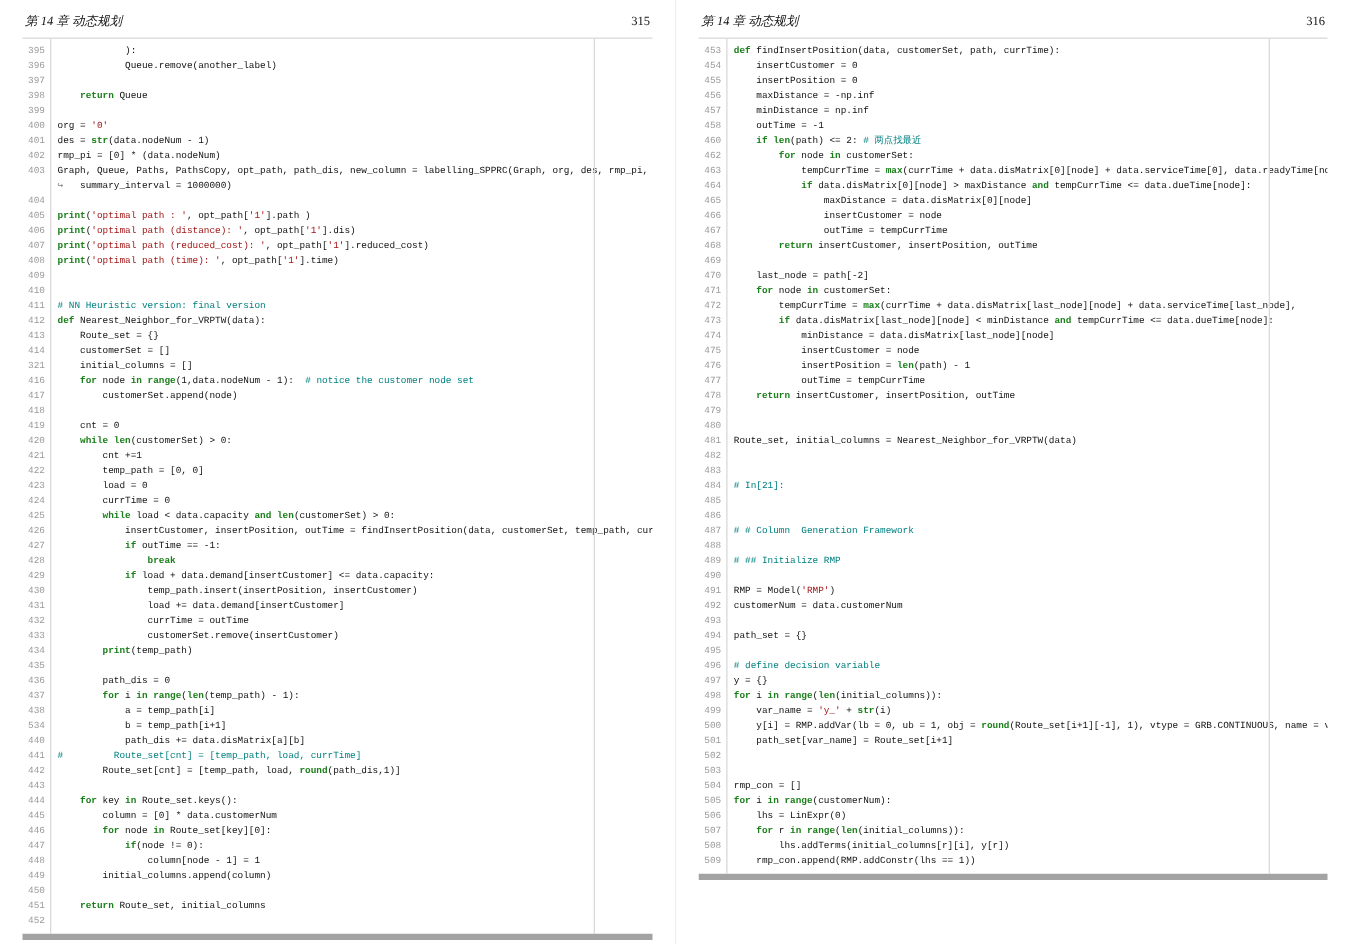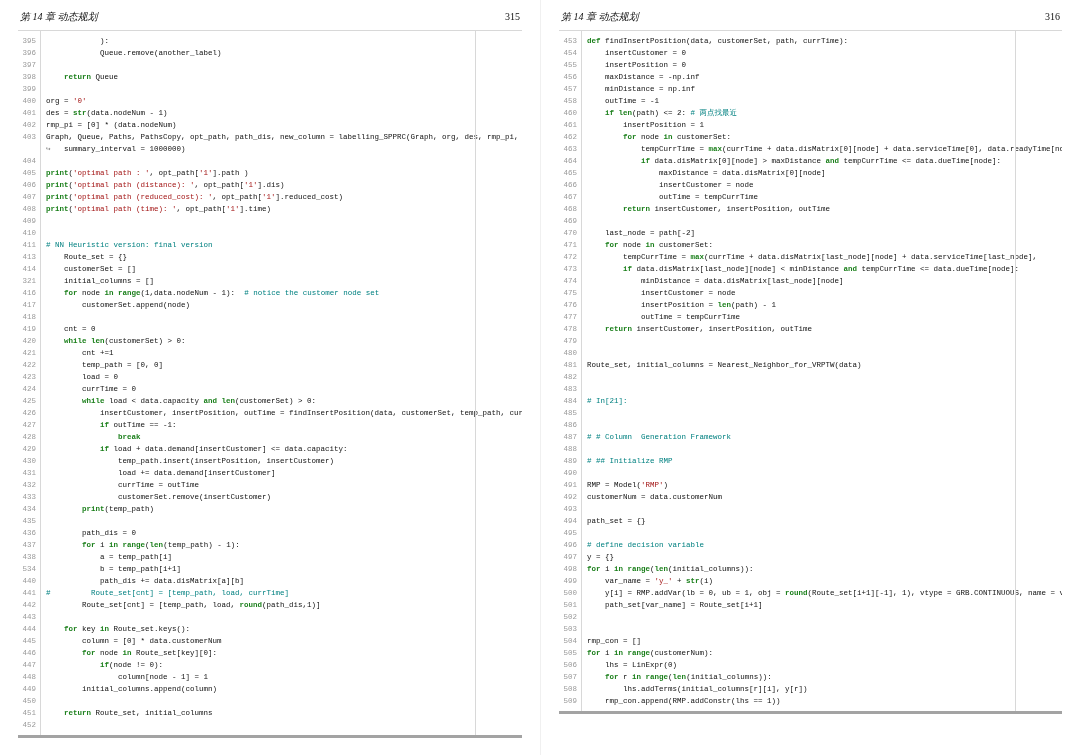--- a/index.html
+++ b/index.html
@@ -40,21 +40,21 @@
   .page-header .chap {
     font-weight: 500;
   }
   .page-header .pnum {
     font-style: normal;
     font-family: "Times New Roman", serif;
   }
   .code-block {
     position: relative;
     border-top: 1px solid #d8d8d8;
-    border-bottom: 3px solid #a3a3a3;
+    border-bottom: 5px solid #a3a3a3;
     padding: 4px 0;
     margin: 0 4px;
   }
   .code-block::before {
     content: "";
     position: absolute;
     top: 0; bottom: 0;
     left: 22px;
     width: 0;
     border-left: 1px solid #d8d8d8;
@@ -115,20 +115,21 @@
         <div class="line"><span class="lnum">403</span><span class="code">Graph, Queue, Paths, PathsCopy, opt_path, path_dis, new_column = labelling_SPPRC(Graph, org, des, rmp_pi,</span></div>
         <div class="line"><span class="lnum"></span><span class="code"><span class="hook">↪   </span>summary_interval = 1000000)</span></div>
         <div class="line"><span class="lnum">404</span><span class="code"></span></div>
         <div class="line"><span class="lnum">405</span><span class="code"><span class="kw">print</span>(<span class="st">'optimal path : '</span>, opt_path[<span class="st">'1'</span>].path )</span></div>
         <div class="line"><span class="lnum">406</span><span class="code"><span class="kw">print</span>(<span class="st">'optimal path (distance): '</span>, opt_path[<span class="st">'1'</span>].dis)</span></div>
         <div class="line"><span class="lnum">407</span><span class="code"><span class="kw">print</span>(<span class="st">'optimal path (reduced_cost): '</span>, opt_path[<span class="st">'1'</span>].reduced_cost)</span></div>
         <div class="line"><span class="lnum">408</span><span class="code"><span class="kw">print</span>(<span class="st">'optimal path (time): '</span>, opt_path[<span class="st">'1'</span>].time)</span></div>
         <div class="line"><span class="lnum">409</span><span class="code"></span></div>
         <div class="line"><span class="lnum">410</span><span class="code"></span></div>
         <div class="line"><span class="lnum">411</span><span class="code"><span class="cm"># NN Heuristic version: final version</span></span></div>
+        <div class="line"><span class="lnum">412</span><span class="code"><span class="kw">def</span> Nearest_Neighbor_for_VRPTW(data):</span></div>
         <div class="line"><span class="lnum">413</span><span class="code">    Route_set = {}</span></div>
         <div class="line"><span class="lnum">414</span><span class="code">    customerSet = []</span></div>
         <div class="line"><span class="lnum">321</span><span class="code">    initial_columns = []</span></div>
         <div class="line"><span class="lnum">416</span><span class="code">    <span class="kw">for</span> node <span class="kw">in</span> <span class="kw">range</span>(1,data.nodeNum - 1):  <span class="cm"># notice the customer node set</span></span></div>
         <div class="line"><span class="lnum">417</span><span class="code">        customerSet.append(node)</span></div>
         <div class="line"><span class="lnum">418</span><span class="code"></span></div>
         <div class="line"><span class="lnum">419</span><span class="code">    cnt = 0</span></div>
         <div class="line"><span class="lnum">420</span><span class="code">    <span class="kw">while</span> <span class="kw">len</span>(customerSet) &gt; 0:</span></div>
         <div class="line"><span class="lnum">421</span><span class="code">        cnt +=1</span></div>
         <div class="line"><span class="lnum">422</span><span class="code">        temp_path = [0, 0]</span></div>
@@ -171,21 +172,20 @@
       <span class="pnum">316</span>
     </div>
     <div class="code-block" id="code-right">
         <div class="line"><span class="lnum">453</span><span class="code"><span class="kw">def</span> findInsertPosition(data, customerSet, path, currTime):</span></div>
         <div class="line"><span class="lnum">454</span><span class="code">    insertCustomer = 0</span></div>
         <div class="line"><span class="lnum">455</span><span class="code">    insertPosition = 0</span></div>
         <div class="line"><span class="lnum">456</span><span class="code">    maxDistance = -np.inf</span></div>
         <div class="line"><span class="lnum">457</span><span class="code">    minDistance = np.inf</span></div>
         <div class="line"><span class="lnum">458</span><span class="code">    outTime = -1</span></div>
         <div class="line"><span class="lnum">460</span><span class="code">    <span class="kw">if</span> <span class="kw">len</span>(path) &lt;= 2: <span class="cm"># 两点找最近</span></span></div>
-        <div class="line"><span class="lnum">461</span><span class="code">        insertPosition = 1</span></div>
         <div class="line"><span class="lnum">462</span><span class="code">        <span class="kw">for</span> node <span class="kw">in</span> customerSet:</span></div>
         <div class="line"><span class="lnum">463</span><span class="code">            tempCurrTime = <span class="kw">max</span>(currTime + data.disMatrix[0][node] + data.serviceTime[0], data.readyTime[node])</span></div>
         <div class="line"><span class="lnum">464</span><span class="code">            <span class="kw">if</span> data.disMatrix[0][node] &gt; maxDistance <span class="kw">and</span> tempCurrTime &lt;= data.dueTime[node]:</span></div>
         <div class="line"><span class="lnum">465</span><span class="code">                maxDistance = data.disMatrix[0][node]</span></div>
         <div class="line"><span class="lnum">466</span><span class="code">                insertCustomer = node</span></div>
         <div class="line"><span class="lnum">467</span><span class="code">                outTime = tempCurrTime</span></div>
         <div class="line"><span class="lnum">468</span><span class="code">        <span class="kw">return</span> insertCustomer, insertPosition, outTime</span></div>
         <div class="line"><span class="lnum">469</span><span class="code"></span></div>
         <div class="line"><span class="lnum">470</span><span class="code">    last_node = path[-2]</span></div>
         <div class="line"><span class="lnum">471</span><span class="code">    <span class="kw">for</span> node <span class="kw">in</span> customerSet:</span></div>

